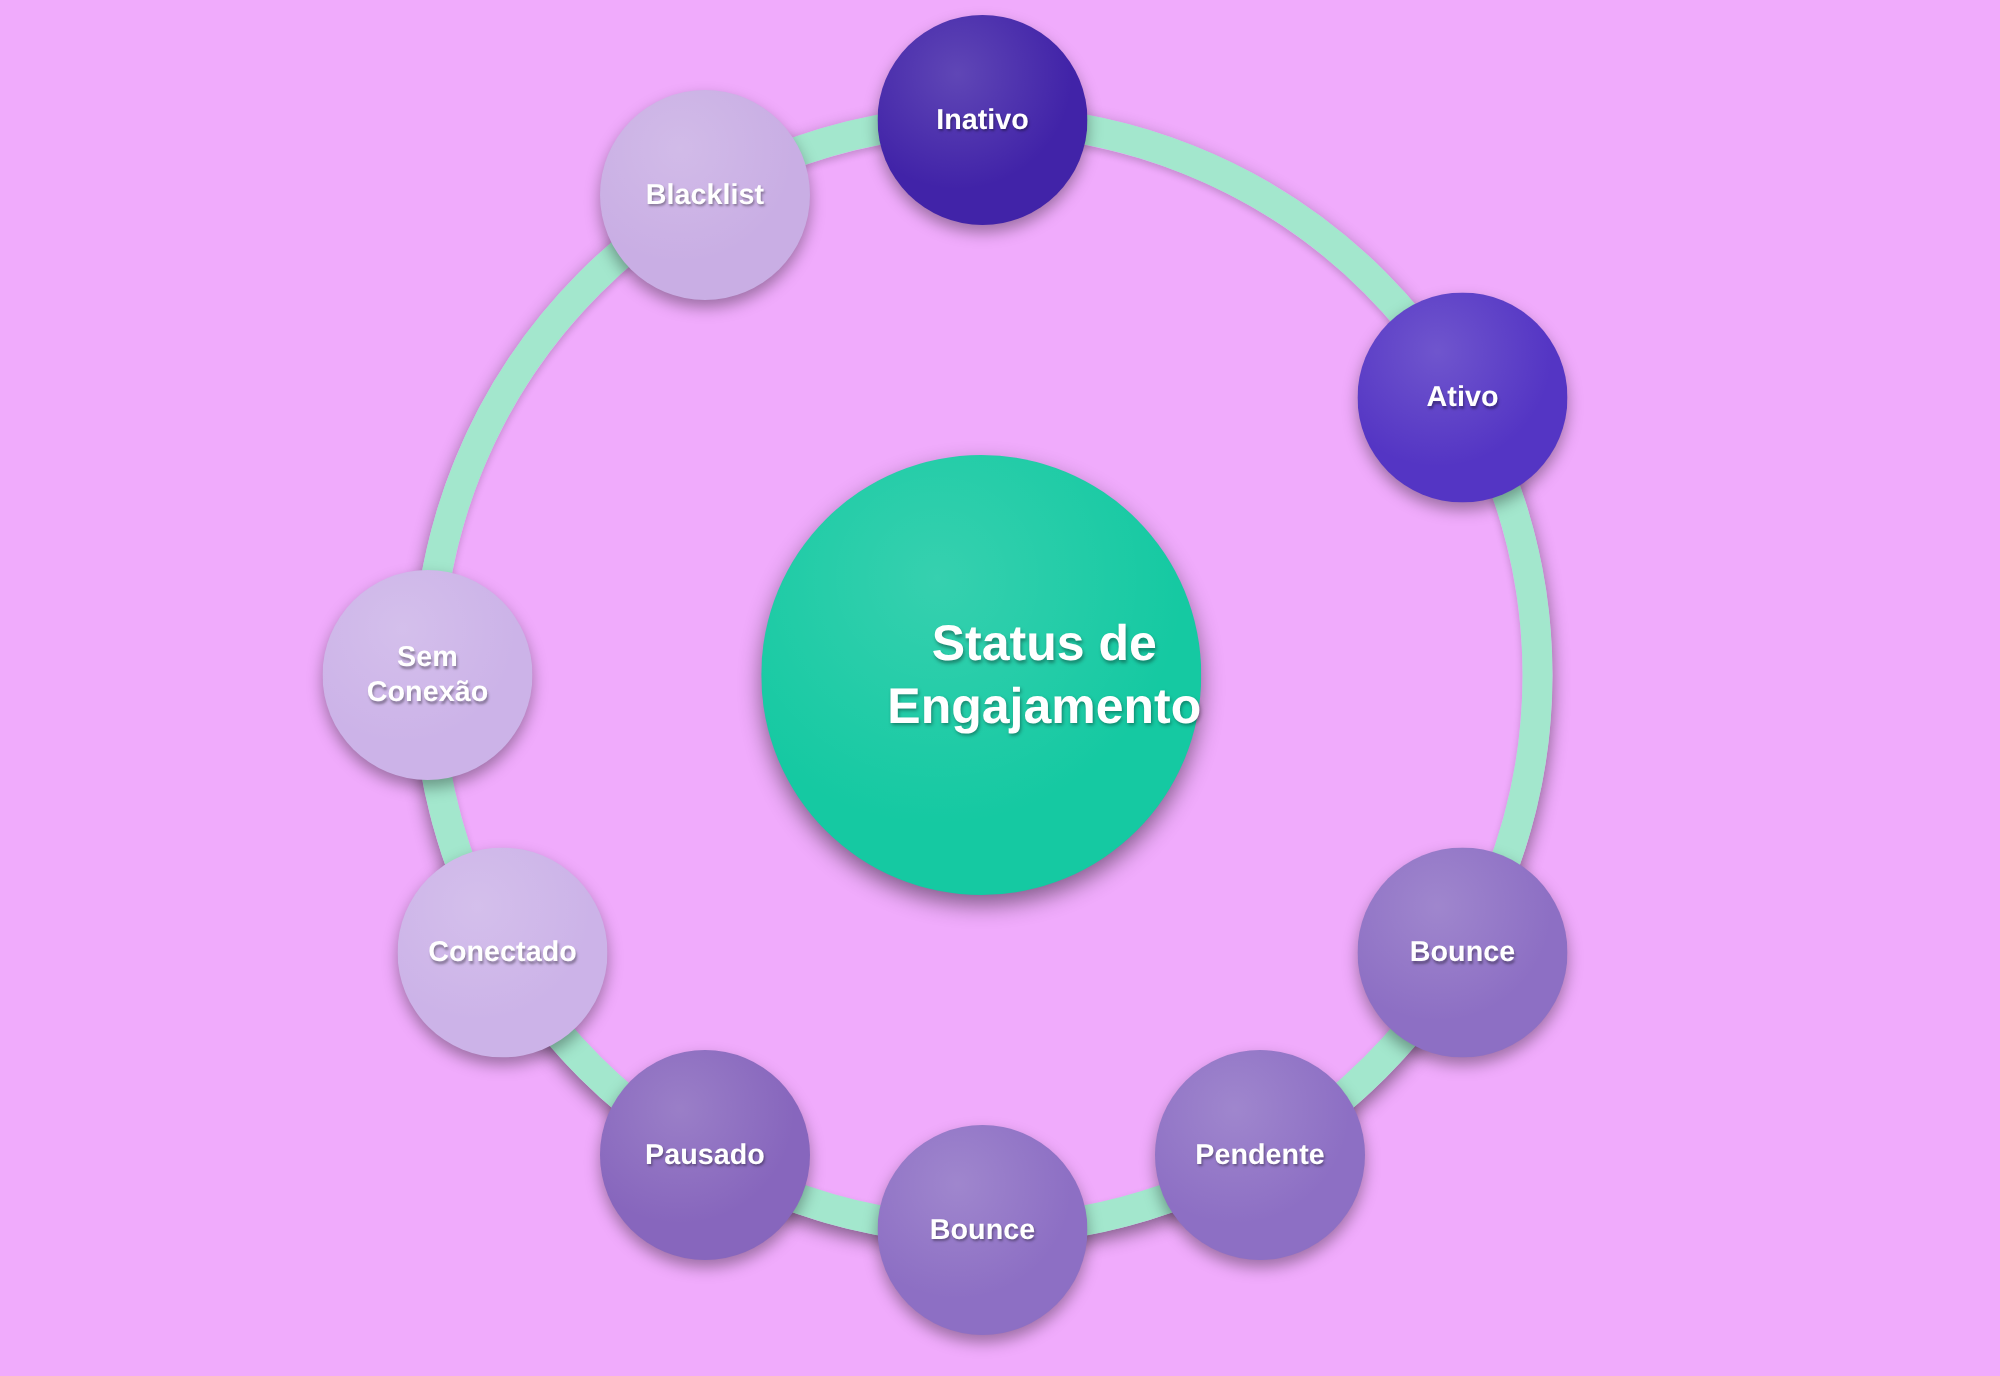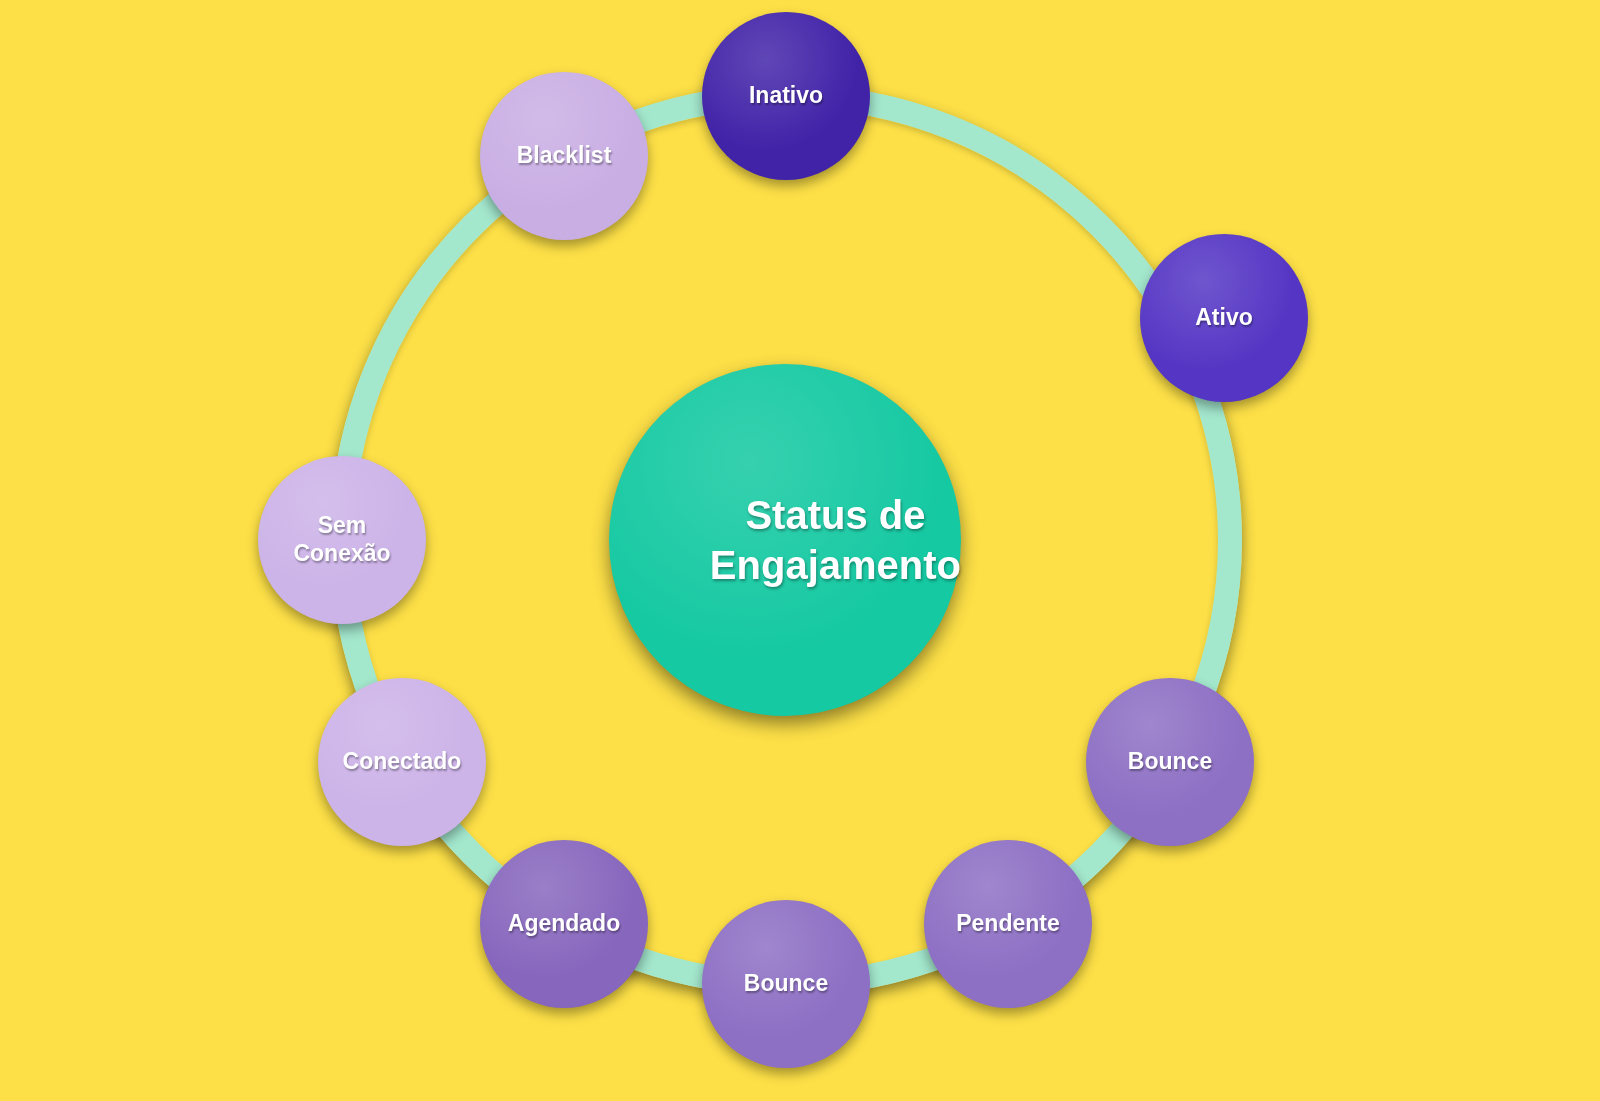--- a/index.html
+++ b/index.html
@@ -5,21 +5,21 @@
   html, body {
     margin: 0;
     padding: 0;
     background: #000000;
     font-family: "Liberation Sans", sans-serif;
   }
   .stage {
     position: relative;
     width: 1600px;
     height: 1101px;
-    background: #fde047;
+    background: #f0abfc;
     overflow: hidden;
   }
   
   .ring {
     position: absolute;
     left: 330px;
     top: 84px;
     width: 912px;
     height: 912px;
     box-sizing: border-box;
@@ -72,21 +72,21 @@
     font-weight: bold;
     line-height: 1.2;
     text-align: center;
     white-space: pre-line;
     text-shadow: 1px 2px 2px rgba(0,0,0,0.35);
     padding: 0 8px;
   }
   
   .n0  { left: 702px;  top: 12px;  }   
   .n1  { left: 924px;  top: 72px;  }   
-  .n2  { left: 1140px; top: 234px; }   
+  .n2  { left: 1086px; top: 234px; }   
   .n3  { left: 1146px; top: 456px; }   
   .n4  { left: 1086px; top: 678px; }   
   .n5  { left: 924px;  top: 840px; }   
   .n6  { left: 702px;  top: 900px; }   
   .n7  { left: 480px;  top: 840px; }   
   .n8  { left: 318px;  top: 678px; justify-content: center; }   
   .n9  { left: 258px;  top: 456px; }   
   .n10 { left: 318px;  top: 234px; }   
   .n11 { left: 480px;  top: 72px;  }   
 </style>
@@ -113,21 +113,21 @@
 
   <div class="node n5" style="--bg: #8d6fc4;">
     <span class="node-label">Pendente</span>
   </div>
 
   <div class="node n6" style="--bg: #8d6fc4;">
     <span class="node-label">Bounce</span>
   </div>
 
   <div class="node n7" style="--bg: #8766bd;">
-    <span class="node-label">Agendado</span>
+    <span class="node-label">Pausado</span>
   </div>
 
   <div class="node n8" style="--bg: #ccb3e8;">
     <span class="node-label">Conectado</span>
   </div>
 
   <div class="node n9" style="--bg: #ccb3e8;">
     <span class="node-label">Sem
 Conexão</span>
   </div>

